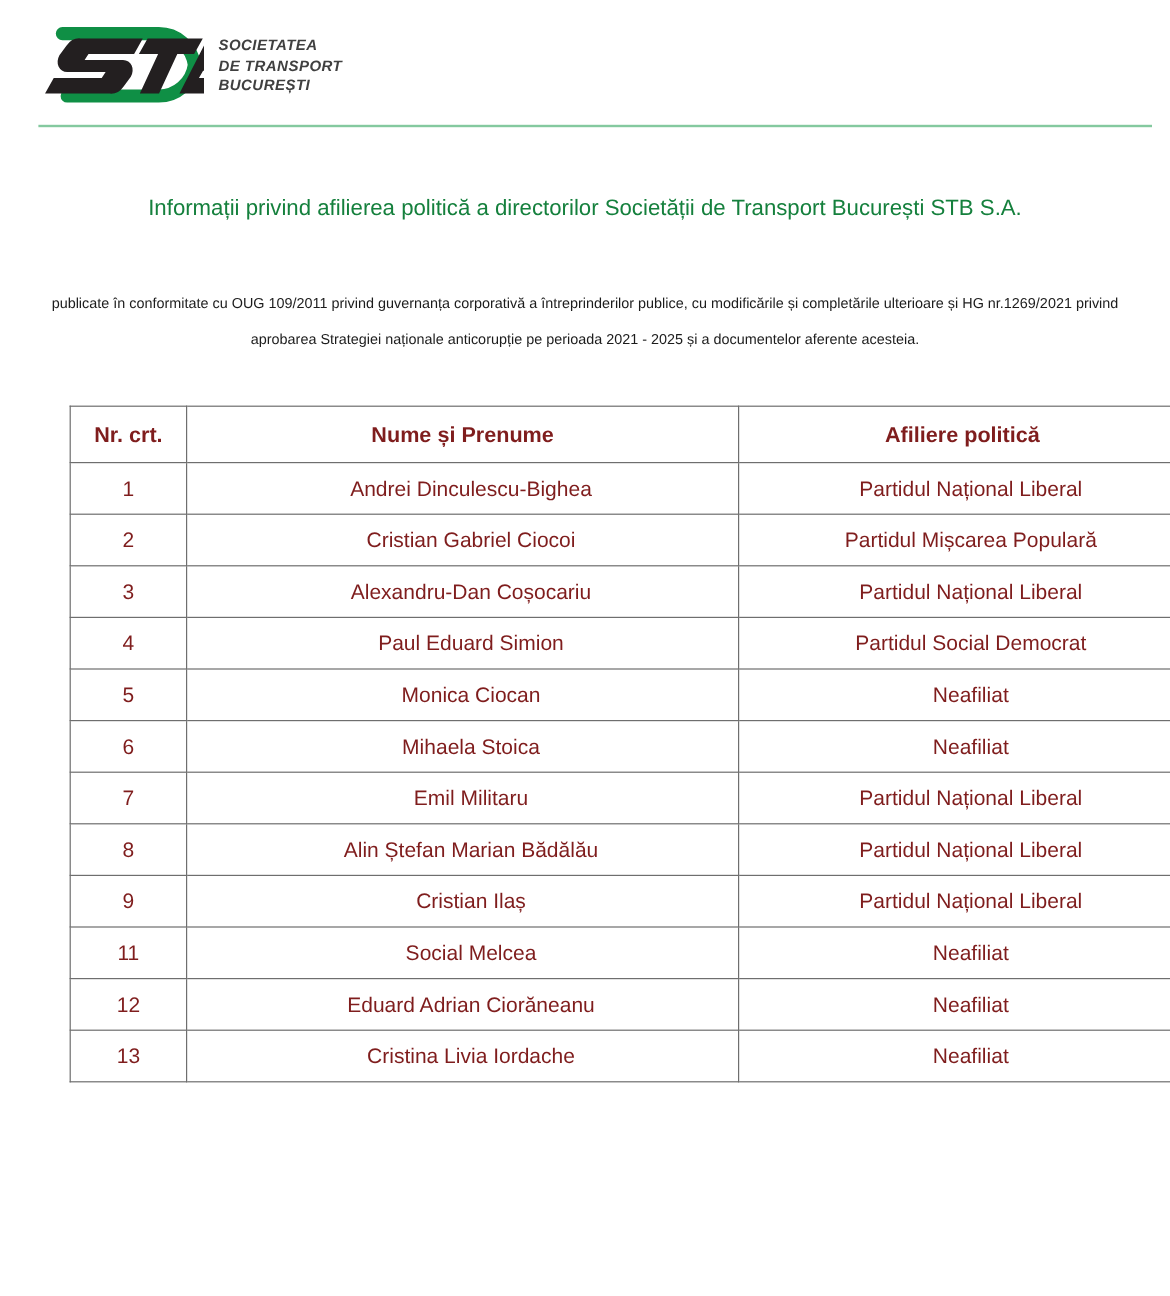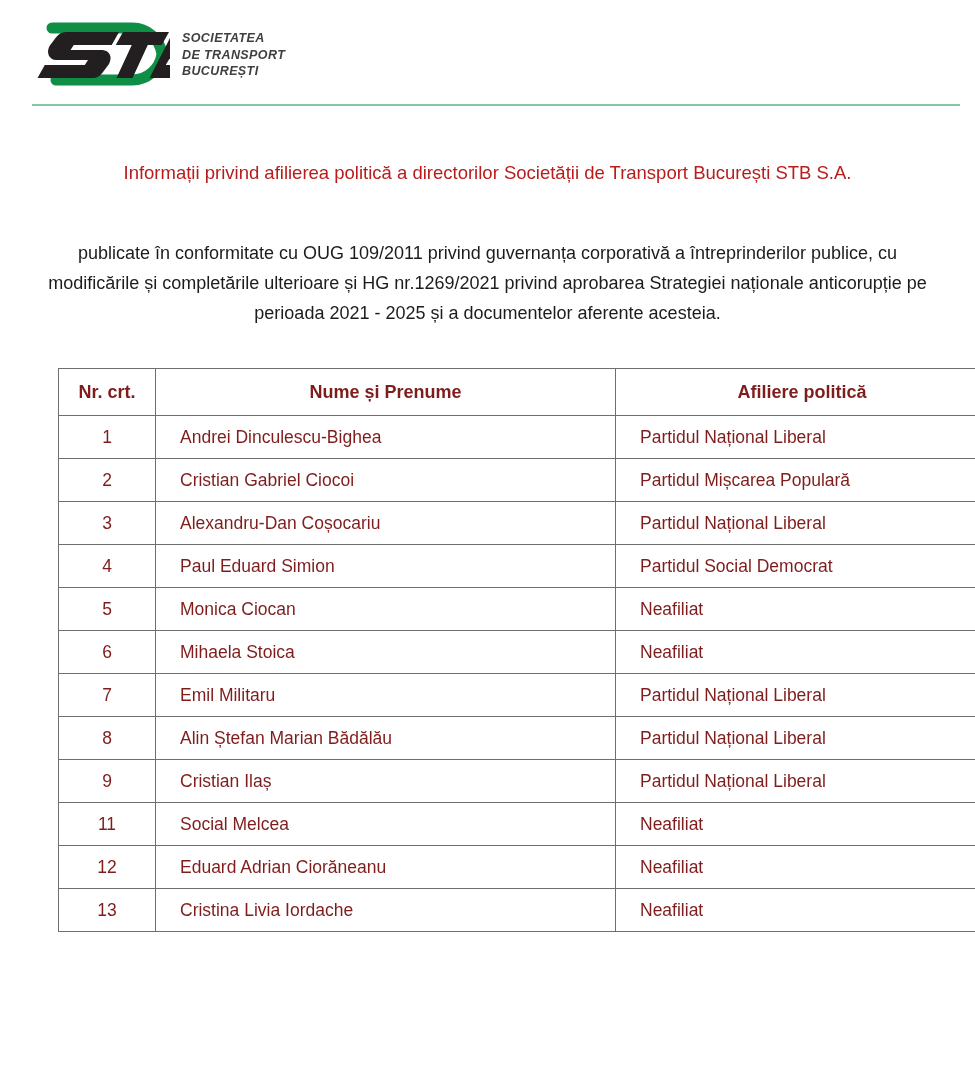--- a/index.html
+++ b/index.html
@@ -71,26 +71,26 @@
     background: #6fbf8e;
     opacity: .85;
   }
 
   
   .doc-title {
     margin: 52px 22px 0 22px;
     text-align: center;
     font-size: 18.5px;
     line-height: 26px;
-    color: #b91c1c;
+    color: #15803d;
   }
   .doc-subtitle {
     margin: 52px 30px 0 30px;
     text-align: center;
-    font-size: 18px;
+    font-size: 12px;
     line-height: 30px;
     color: #1c1c1c;
   }
 
   
   .table-wrap {
     margin: 40px 0 0 0;
     padding: 0 21px 0 21px;
   }
   table.affiliation {
@@ -116,21 +116,21 @@
     font-weight: bold;
     text-align: center;
     height: 46px;
     font-size: 18px;
   }
   table.affiliation td.idx {
     text-align: center;
   }
   table.affiliation td.name,
   table.affiliation td.party {
-    text-align: left;
+    text-align: center;
     padding-left: 24px;
   }
 </style>
 </head>
 <body>
 
 <div class="header">
 
   <div class="logo-block">
 

